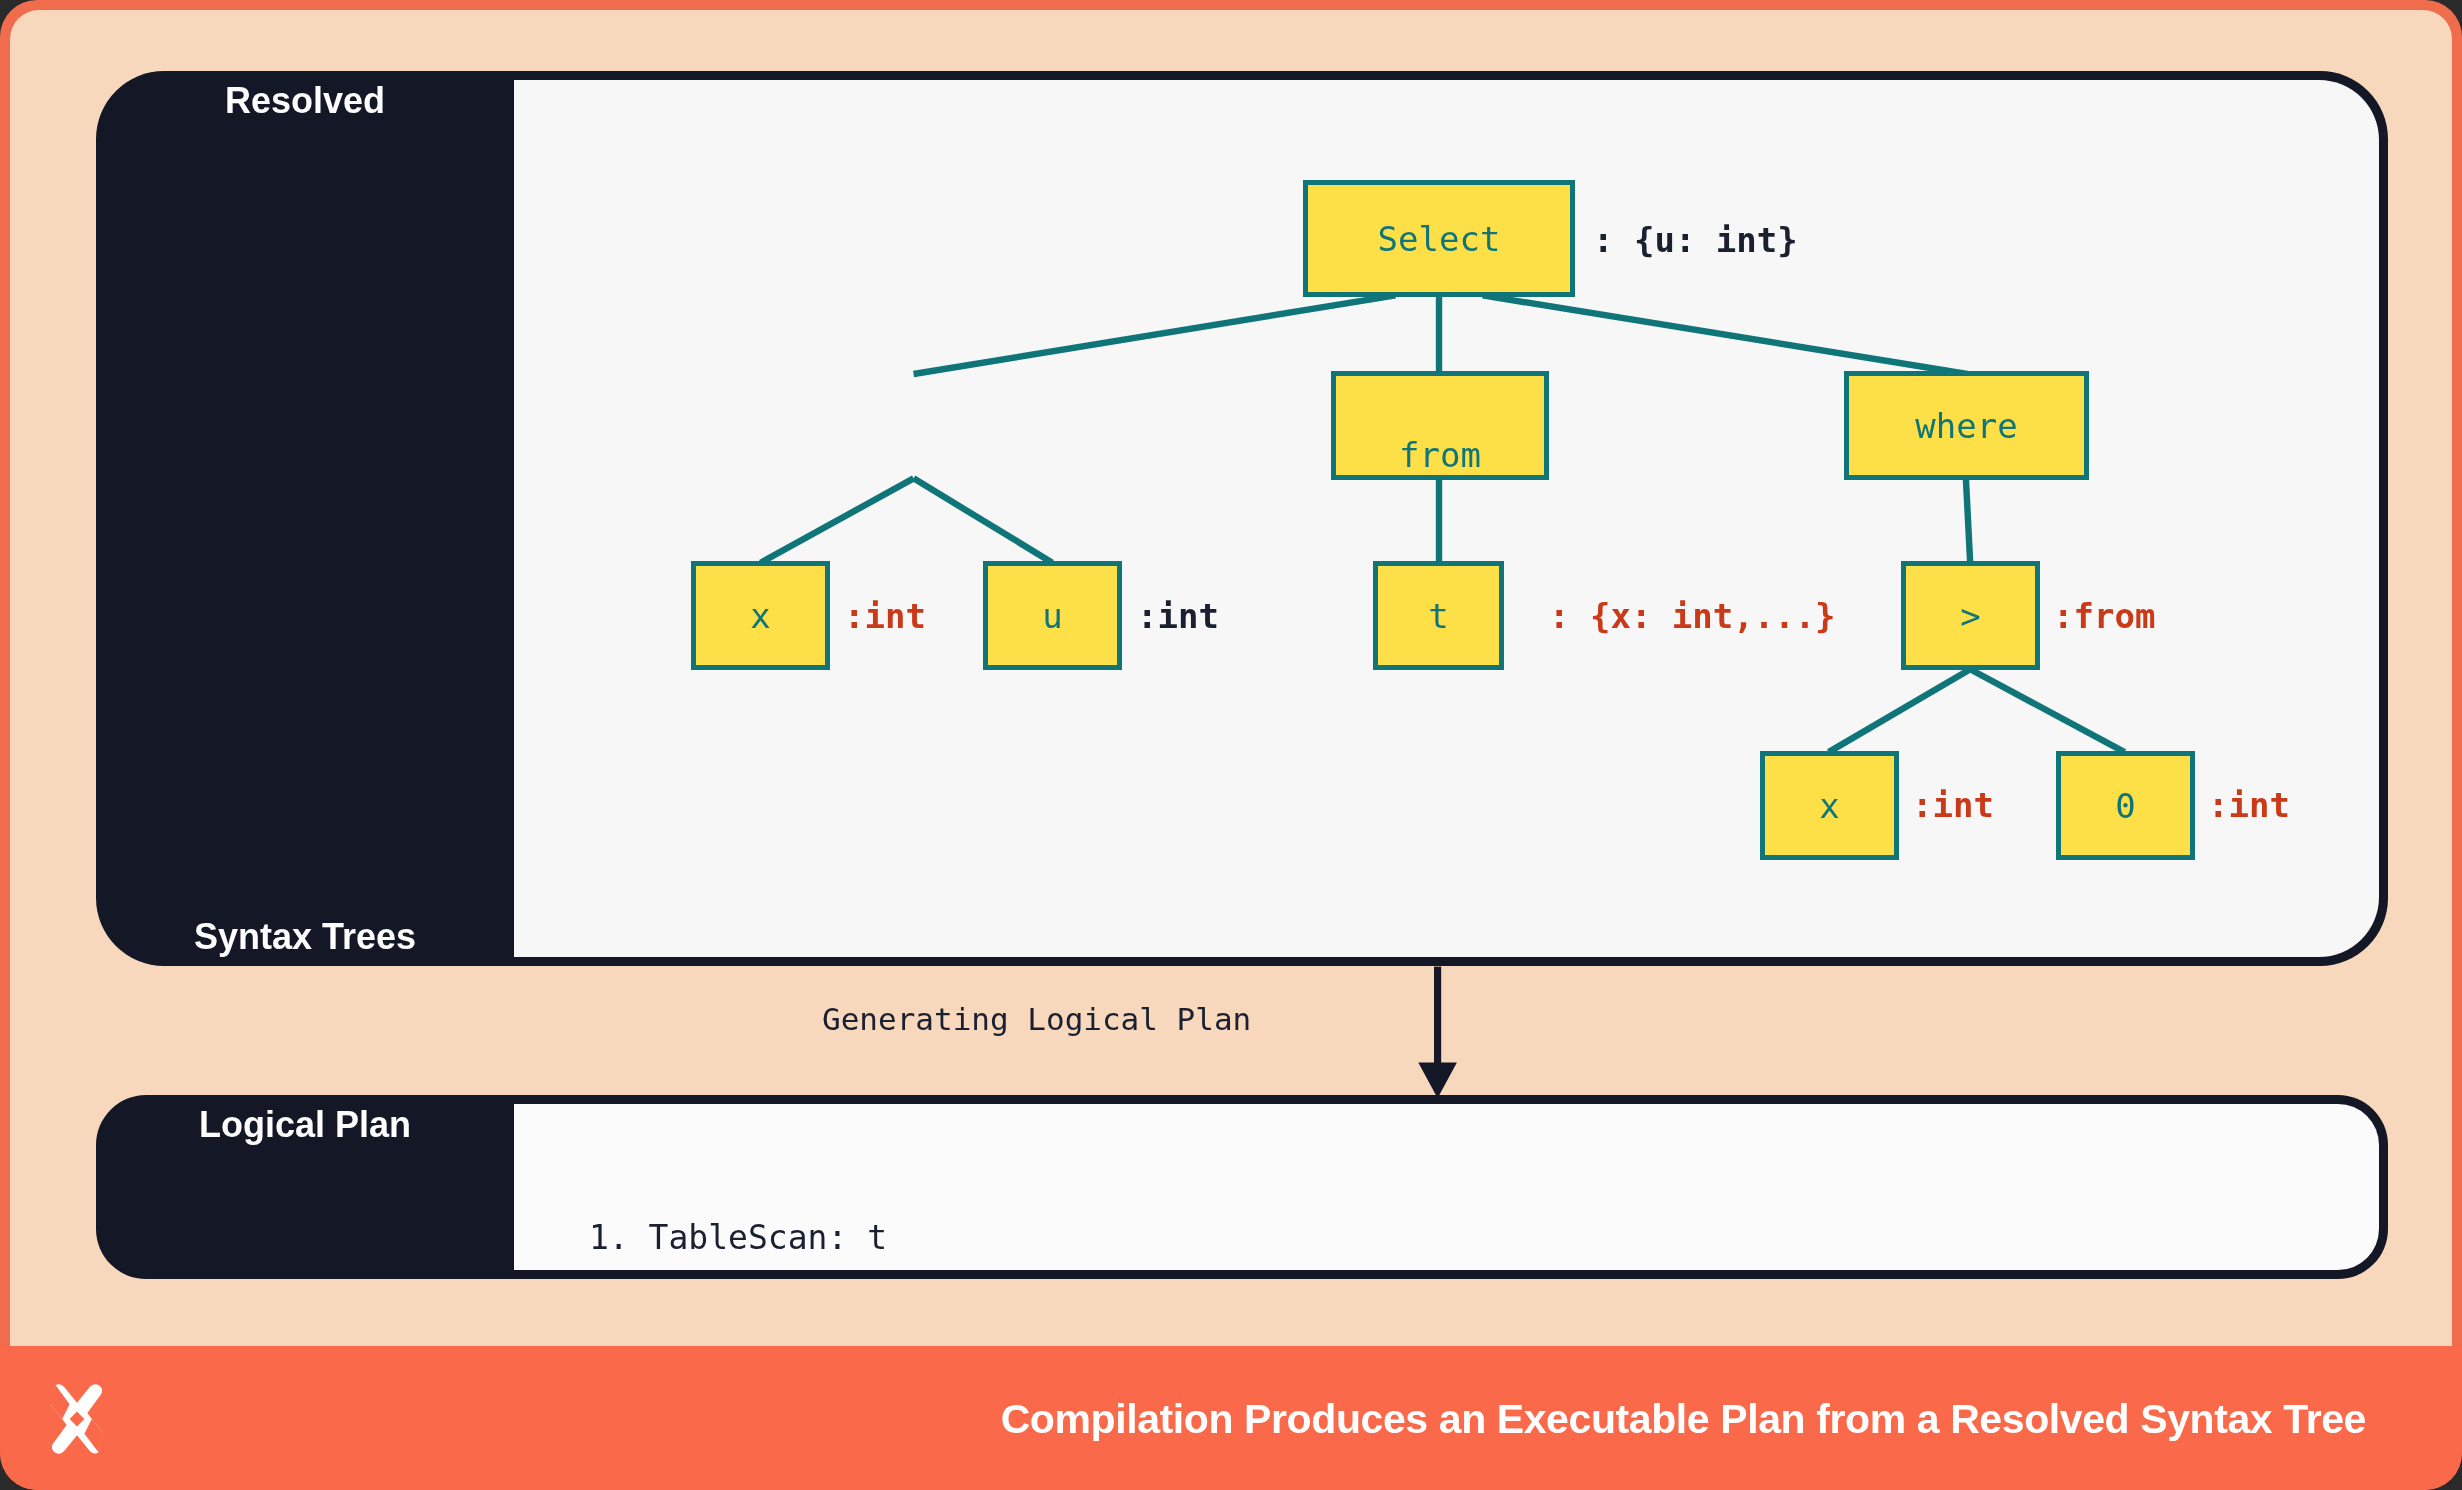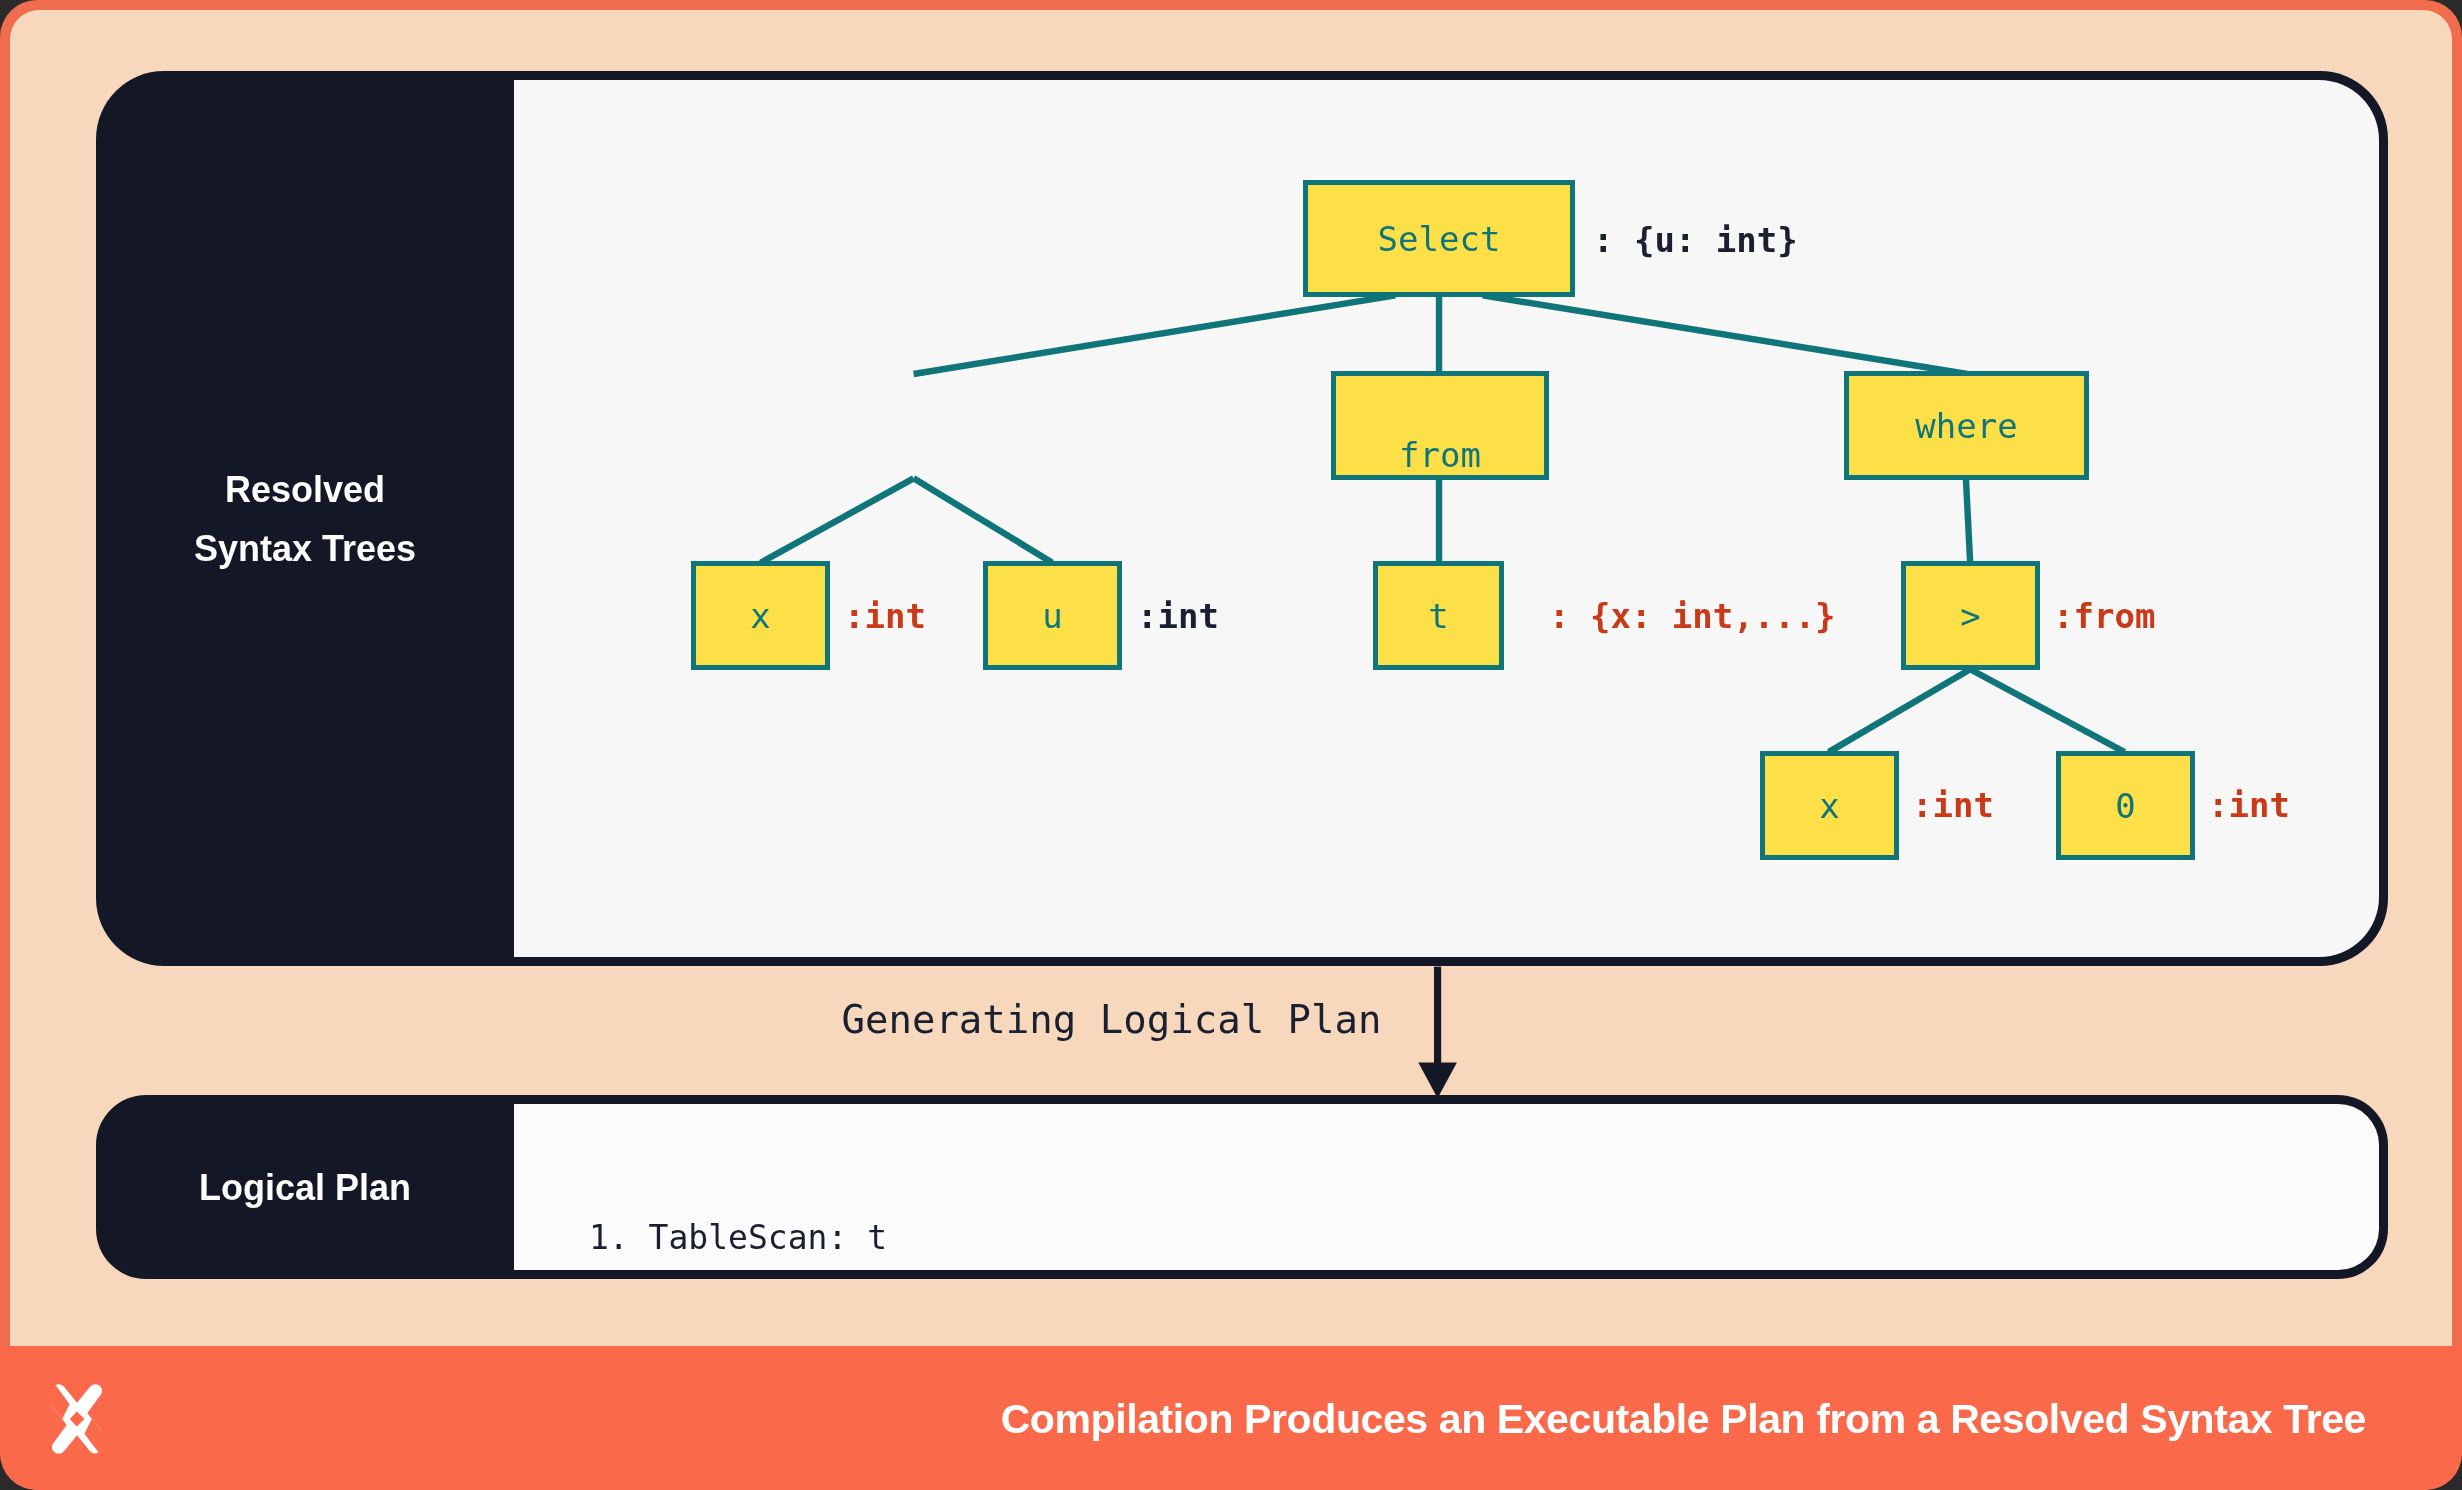--- a/index.html
+++ b/index.html
@@ -23,21 +23,21 @@
   .panel-syntax{top:71px;height:895px;border-radius:68px;}
   .panel-plan{top:1095px;height:184px;border-radius:50px;}
   .panel-content{
     position:absolute;left:418px;top:9.3px;right:9.3px;bottom:9.3px;
     background:#f7f7f8;
   }
   .panel-syntax .panel-content{border-radius:0 60px 60px 0;}
   .panel-plan .panel-content{border-radius:0 41px 41px 0;background:#fbfbfc;}
   .sidebar{
     position:absolute;left:0;top:0;width:418px;height:100%;
-    display:flex;flex-direction:column;align-items:center;justify-content:center;
+    display:flex;flex-direction:column;align-items:center;justify-content:space-between;
     color:#fdfdfd;font-weight:700;font-size:36px;line-height:59px;
     text-align:center;
   }
   .layer{position:absolute;left:0;top:0;width:2462px;height:1490px;pointer-events:none;}
   .node{
     position:absolute;
     background:#fde047;
     border:5.7px solid #107579;
     box-sizing:border-box;
     display:flex;align-items:center;justify-content:center;
@@ -49,23 +49,23 @@
     font-family:"DejaVu Sans Mono",monospace;
     font-weight:700;font-size:34px;
     white-space:pre;
     transform:translateY(-50%);
   }
   .note-navy{color:#1a2030;}
   .note-red{color:#c93a18;}
   .transition-label{
     position:absolute;left:822px;top:1019px;width:579px;
     transform:translateY(-50%);
-    text-align:center;
-    font-family:"DejaVu Sans Mono",monospace;
-    font-size:39px;color:#1a2030;
+    text-align:left;
+    font-family:"DejaVu Sans Mono",monospace;
+    font-size:31px;color:#1a2030;
     white-space:pre;
   }
   .steps{
     position:absolute;left:589px;top:1118px;
     font-family:"DejaVu Sans Mono",monospace;
     font-size:33px;color:#1a2030;
     line-height:48px;white-space:pre;
   }
   .footer{
     position:absolute;left:0;right:0;top:1346px;bottom:0;

